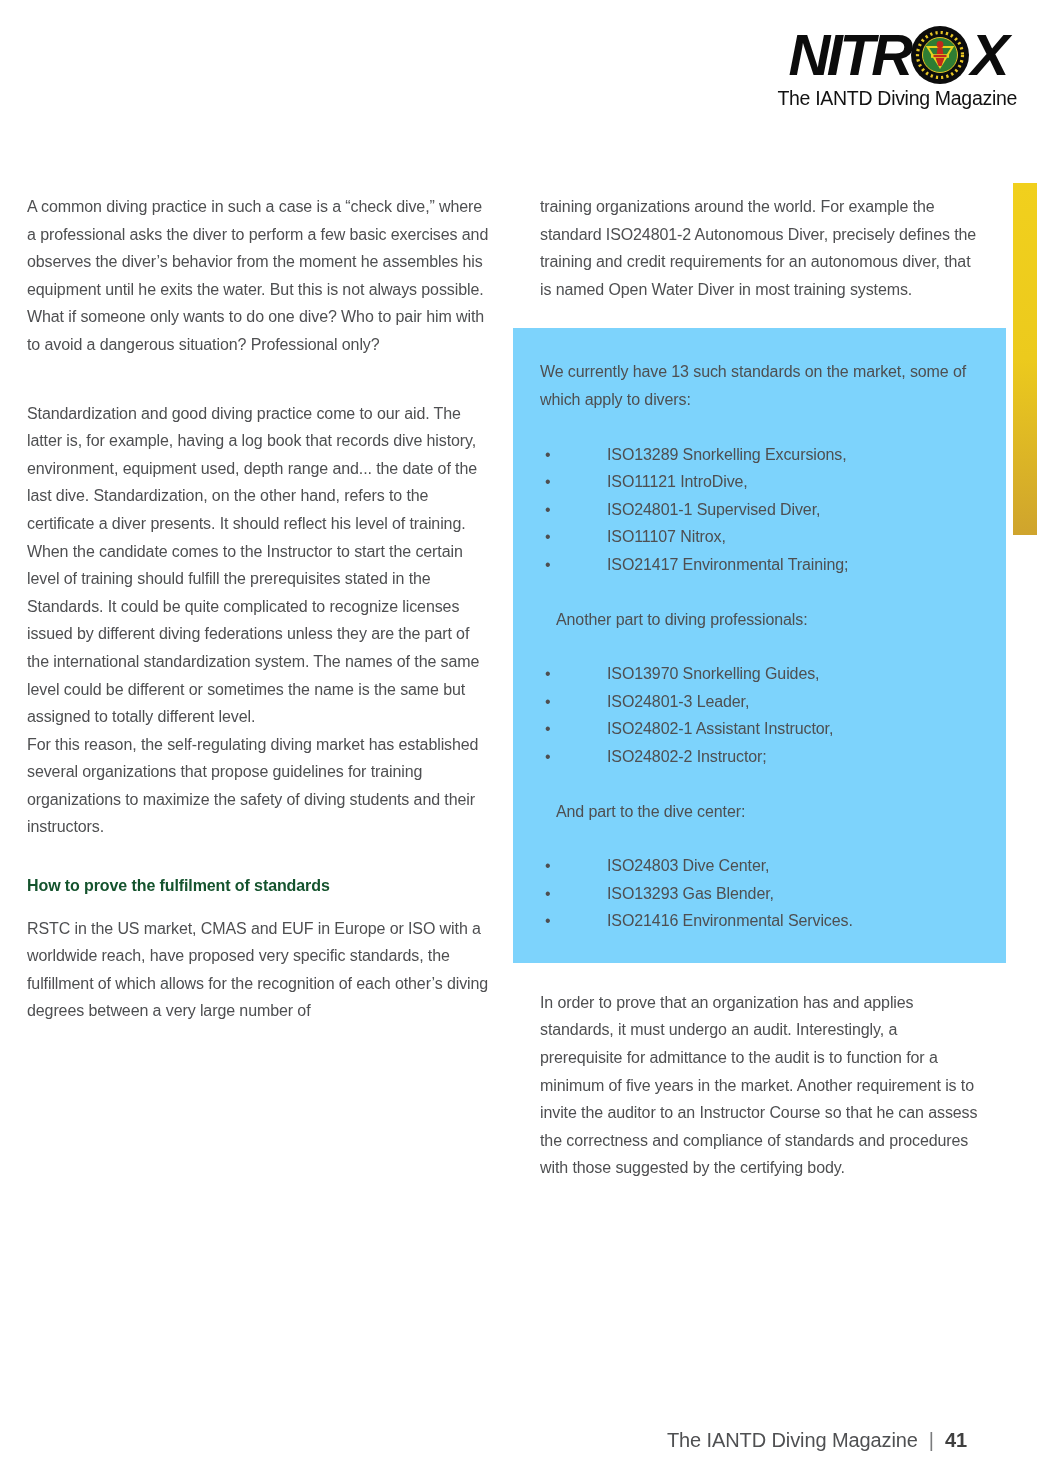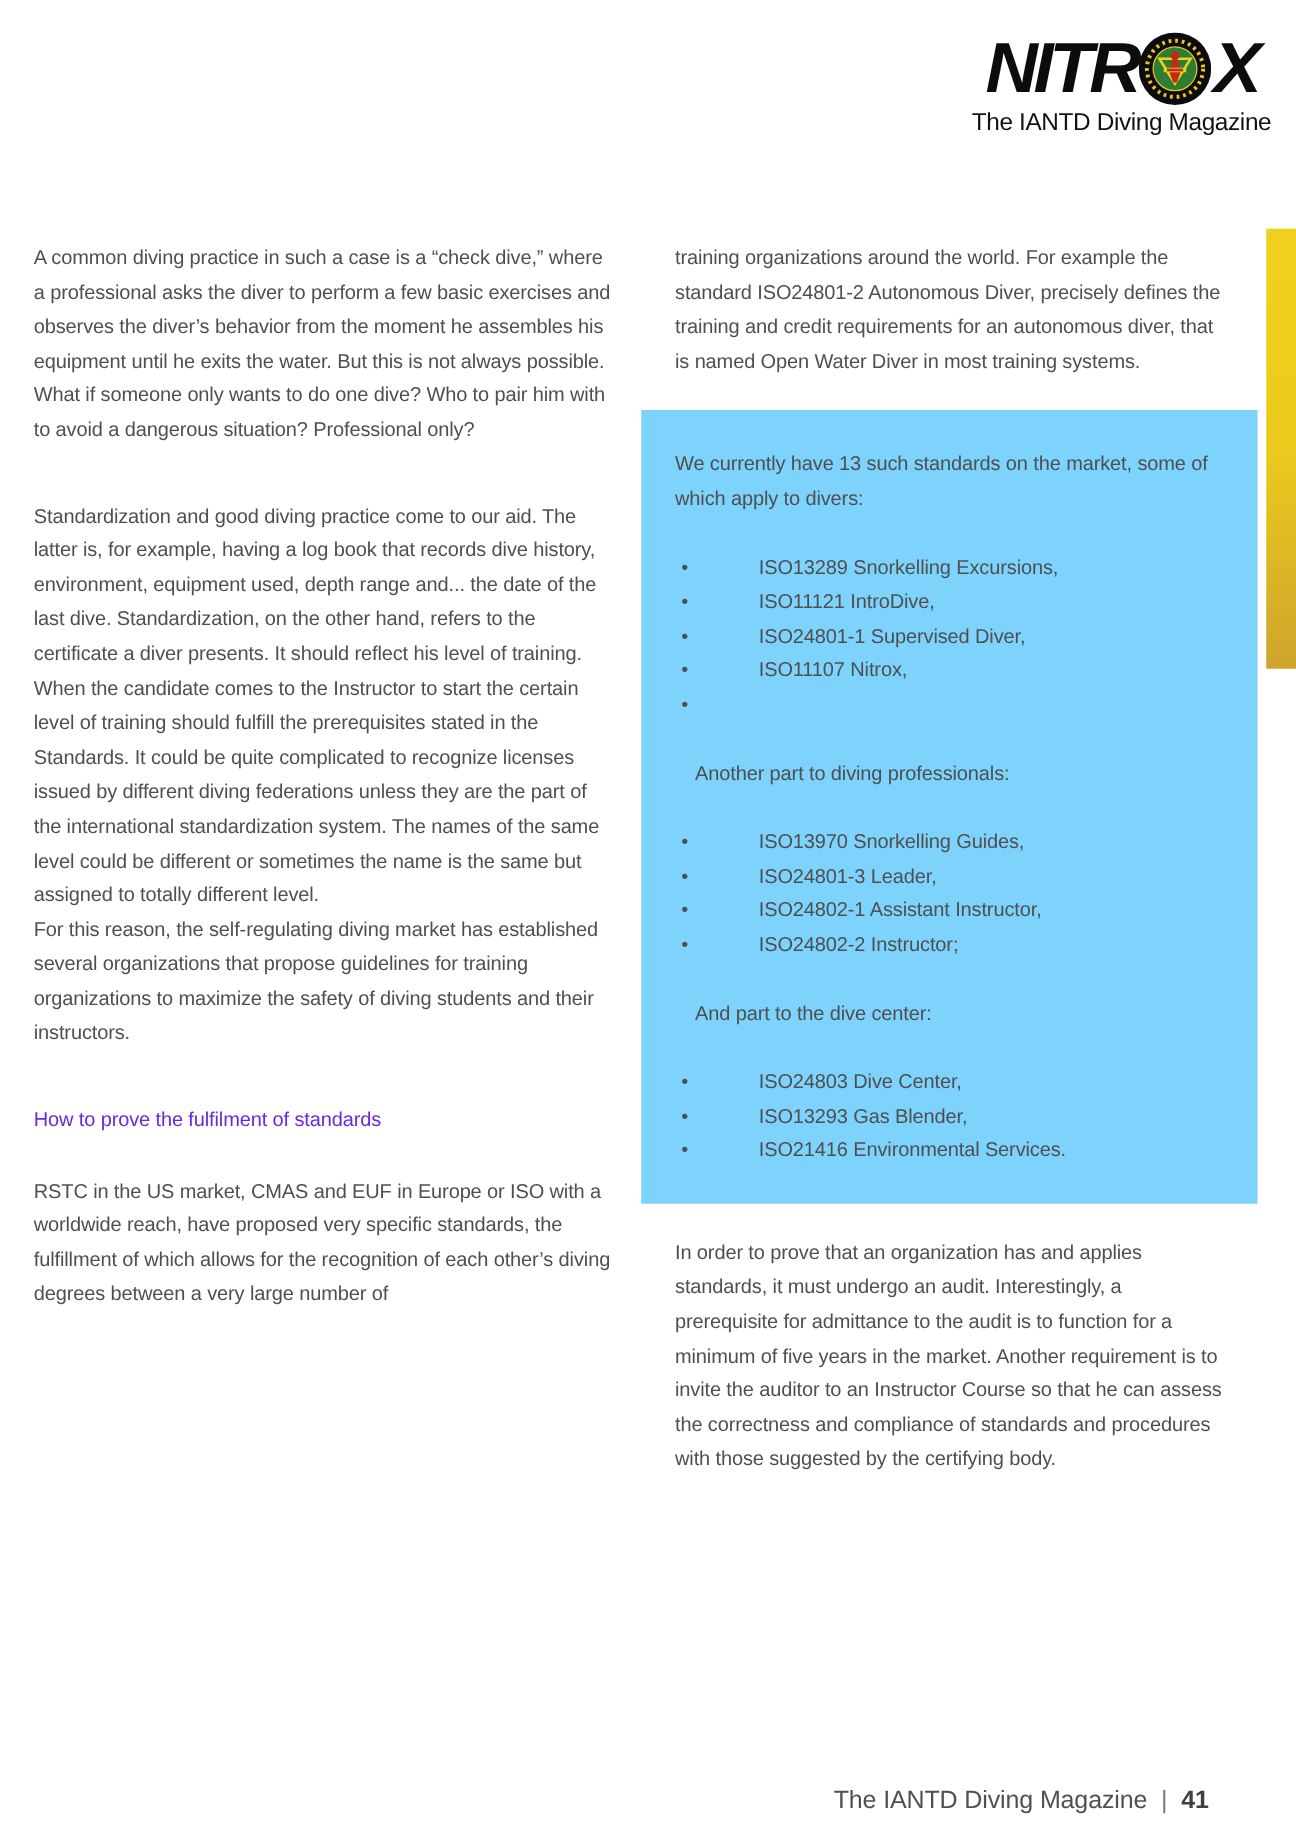--- a/index.html
+++ b/index.html
@@ -63,25 +63,25 @@
     letter-spacing: -0.1px;
     color: #4e4f51;
   }
   .col-left  { width: 465px; margin-right: 21px; }
   .col-right { width: 493px; }
 
   p { margin: 0; }
   .gap-before { margin-top: 41px; }
 
   .section-heading {
-    margin-top: 42px;
-    font-weight: normal;
-    color: #6d28d9;
-  }
-  .after-heading { margin-top: 29px; }
+    margin-top: 31px;
+    font-weight: bold;
+    color: #14532d;
+  }
+  .after-heading { margin-top: 15px; }
 
   .col-right .rc-pad { padding-left: 27px; padding-right: 25px; }
 
   
   .standards-box {
     background: #7dd3fc;
     margin-top: 25px;
     padding: 30px 22px 28px 27px;
   }
   .standards-box ul {
@@ -165,20 +165,21 @@
         <li>
             <span class="bullet">•</span>
             <span>ISO24801-1 Supervised Diver,</span>
           </li>
         <li>
             <span class="bullet">•</span>
             <span>ISO11107 Nitrox,</span>
           </li>
         <li>
             <span class="bullet">•</span>
+            <span>ISO21417 Environmental Training;</span>
           </li>
       </ul>
 
       <p class="box-label">Another part to diving professionals:</p>
 
       <ul>
         <li>
             <span class="bullet">•</span>
             <span>ISO13970 Snorkelling Guides,</span>
           </li>

